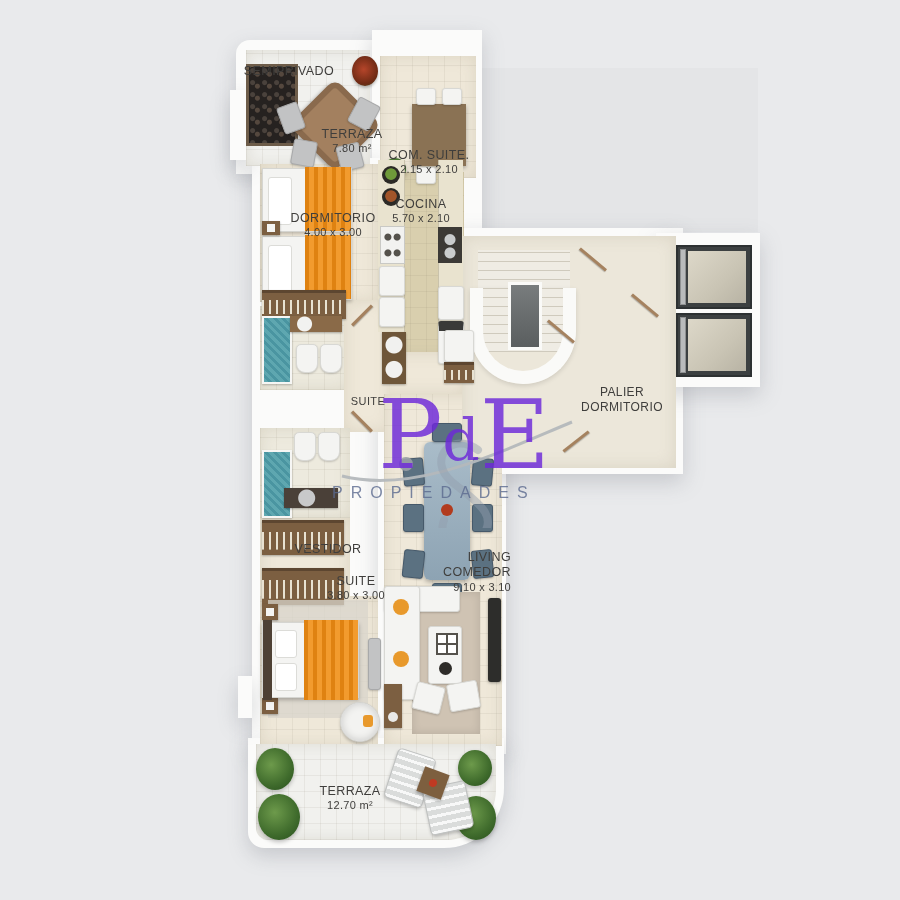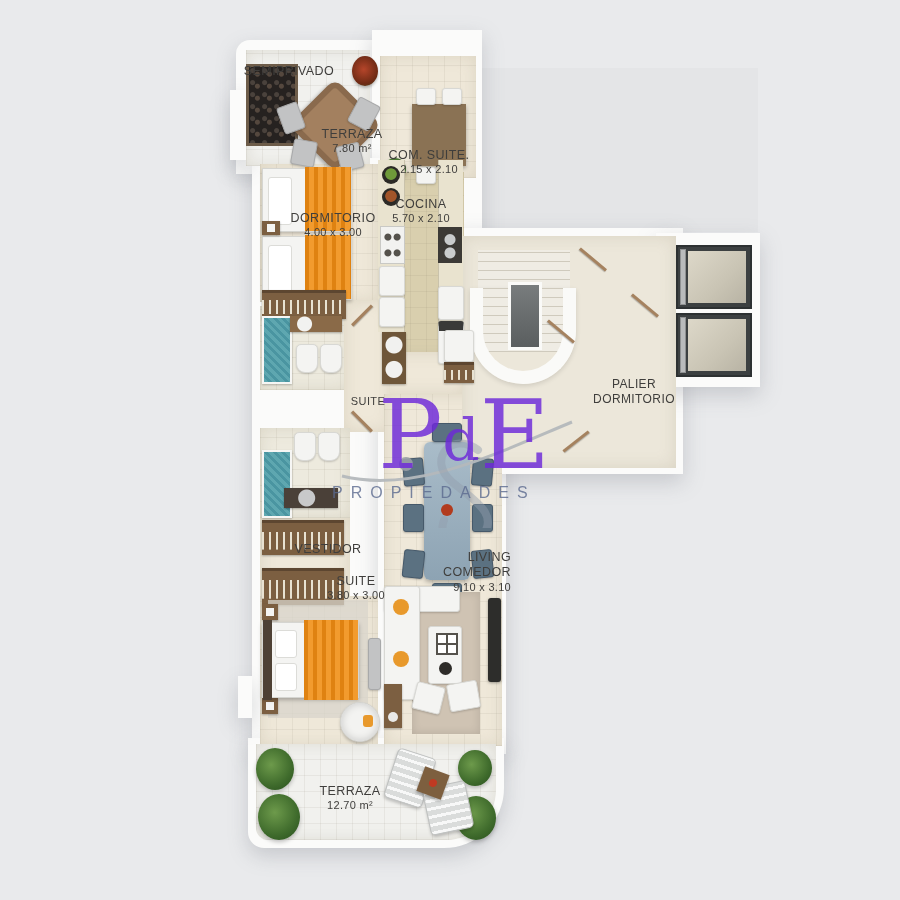--- a/index.html
+++ b/index.html
@@ -244,21 +244,21 @@
     <span>COCINA</span>
     <span class="dims">5.70 x 2.10</span>
   </div>
   <div class="lbl" style="left:333px;top:211px;">
     <span>DORMITORIO</span>
     <span class="dims">4.00 x 3.00</span>
   </div>
   <div class="lbl" style="left:368px;top:395px;font-size:11px;">
     <span>SUITE</span>
   </div>
-  <div class="lbl" style="left:622px;top:377px;font-size:12px;margin-left:12px;">
+  <div class="lbl" style="left:622px;top:385px;font-size:12px;">
     <span>PALIER</span>
     <span>DORMITORIO</span>
   </div>
   <div class="lbl" style="left:328px;top:542px;">
     <span>VESTIDOR</span>
   </div>
   <div class="lbl" style="left:477px;top:550px;text-align:right;">
     <span>LIVING</span>
     <span>COMEDOR</span>
     <span class="dims">9.10 x 3.10</span>

